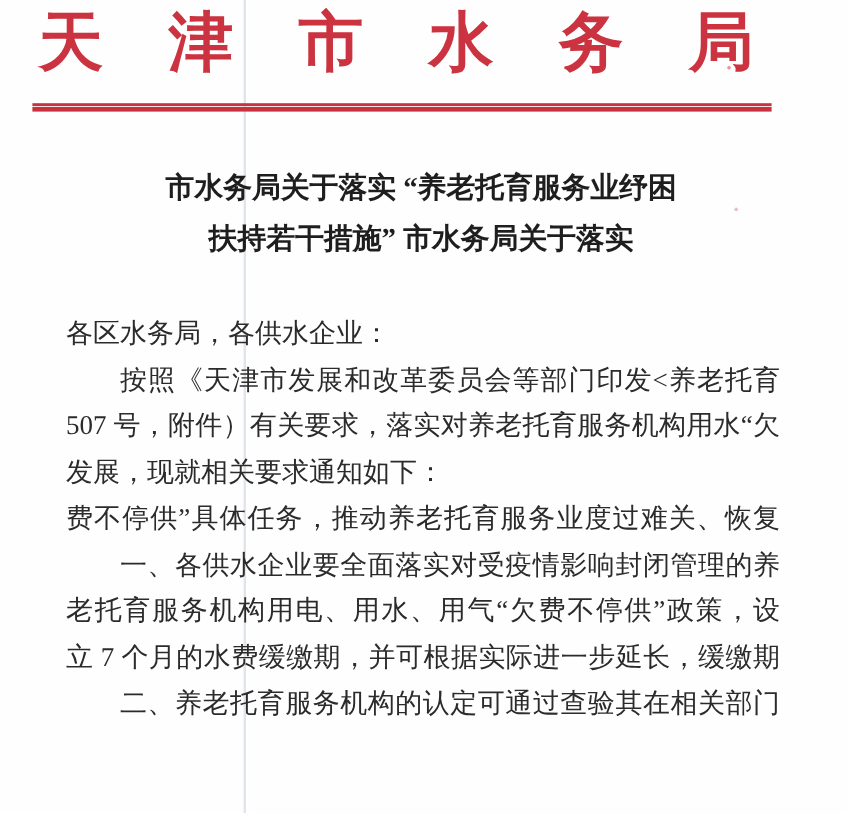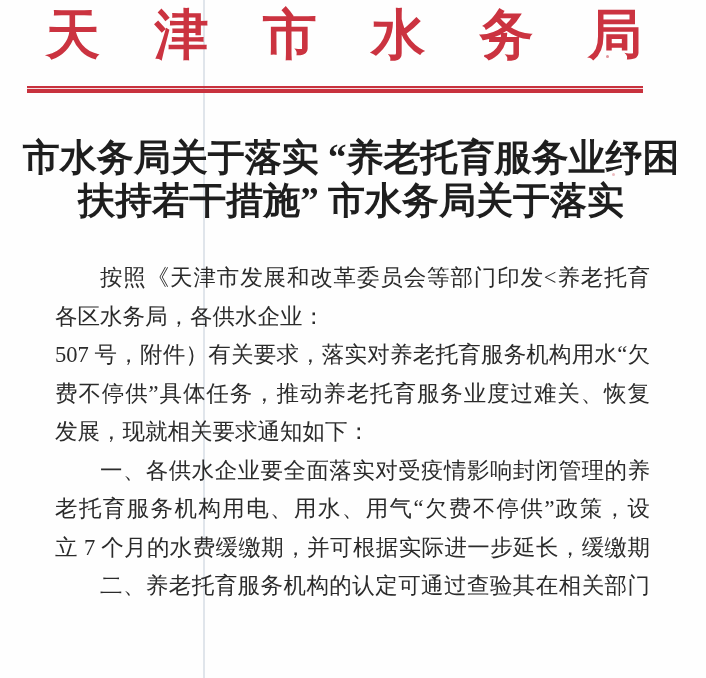--- a/index.html
+++ b/index.html
@@ -38,21 +38,21 @@
     left: 612px;
     top: 173px;
     width: 3px;
     height: 3px;
     border-radius: 50%;
     background: rgba(210, 90, 100, 0.4);
   }
   
   .agency {
     position: absolute;
-    left: 46px;
+    left: 32px;
     top: 2px;
     width: 596px;
     font-size: 54px;
     font-weight: bold;
     color: #cb3340;
     line-height: 66px;
     text-align: justify;
     text-align-last: justify;
     white-space: nowrap;
   }
@@ -69,21 +69,21 @@
       rgba(200, 50, 62, 0.15) 2px, rgba(200, 50, 62, 0.15) 3px,
       #c8323e 3px, #c8323e 7px
     );
   }
   .doc-title {
     position: absolute;
     left: 0;
     top: 136px;
     width: 702px;
     text-align: center;
-    font-size: 37px;
+    font-size: 24px;
     font-weight: bold;
     color: #1e1e1e;
     line-height: 43px;
   }
   .doc-body {
     position: absolute;
     left: 55px;
     top: 259px;
     width: 595px;
     font-size: 22.5px;
@@ -114,24 +114,24 @@
   <div class="agency">天 津 市 水 务 局</div>
 
   <div class="divider"></div>
 
   <div class="doc-title">
     <div>市水务局关于落实 “养老托育服务业纾困</div>
     <div>扶持若干措施” 市水务局关于落实</div>
   </div>
 
   <div class="doc-body">
+    <div class="bline">各区水务局，各供水企业：</div>
     <div class="bline j ind">按照《天津市发展和改革委员会等部门印发&lt;养老托育</div>
-    <div class="bline">各区水务局，各供水企业：</div>
     <div class="bline j">507 号，附件）有关要求，落实对养老托育服务机构用水“欠</div>
+    <div class="bline">发展，现就相关要求通知如下：</div>
     <div class="bline j">费不停供”具体任务，推动养老托育服务业度过难关、恢复</div>
-    <div class="bline">发展，现就相关要求通知如下：</div>
     <div class="bline j ind">一、各供水企业要全面落实对受疫情影响封闭管理的养</div>
     <div class="bline j">老托育服务机构用电、用水、用气“欠费不停供”政策，设</div>
     <div class="bline j">立 7 个月的水费缓缴期，并可根据实际进一步延长，缓缴期</div>
     <div class="bline j ind">二、养老托育服务机构的认定可通过查验其在相关部门</div>
   </div>
 
 </div>
 
 </body></html>

